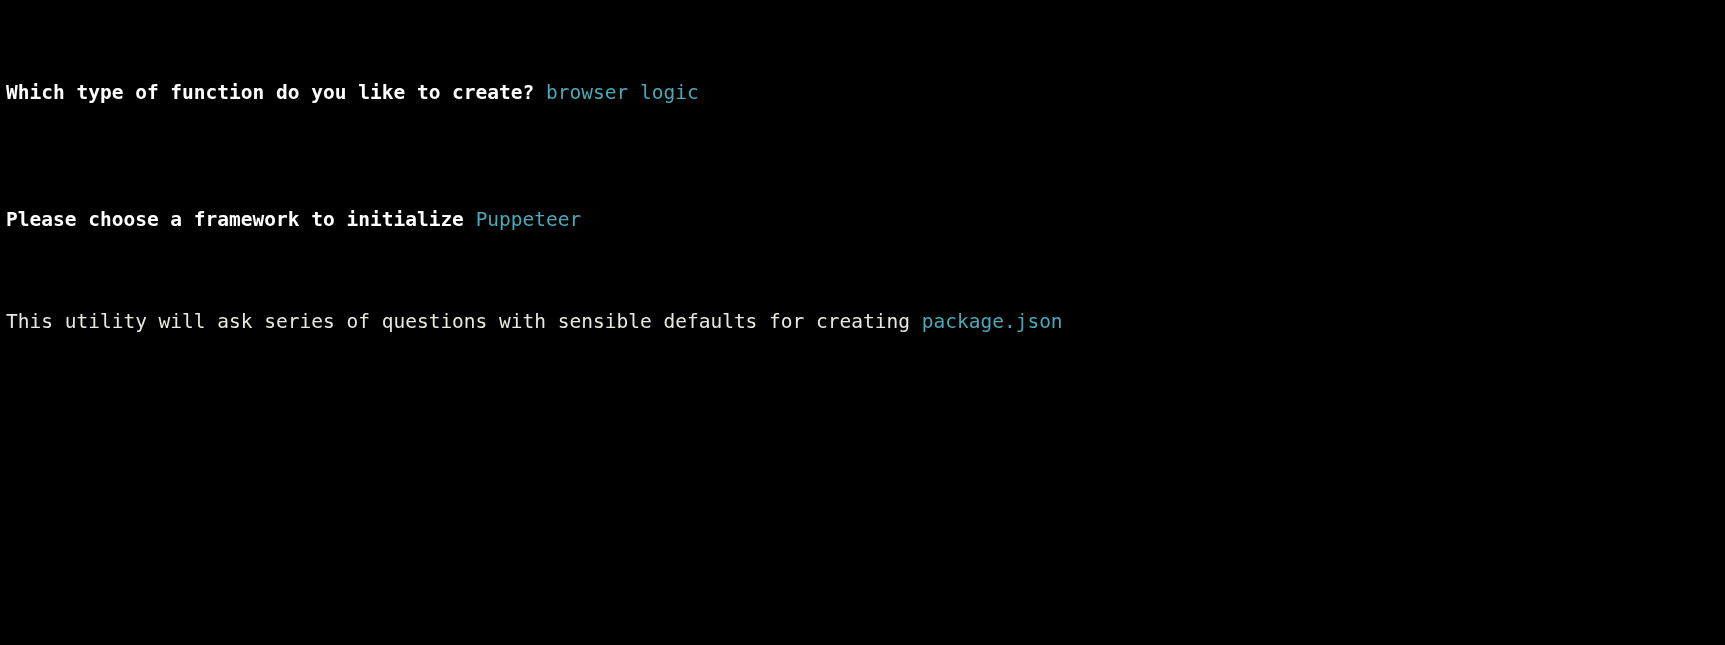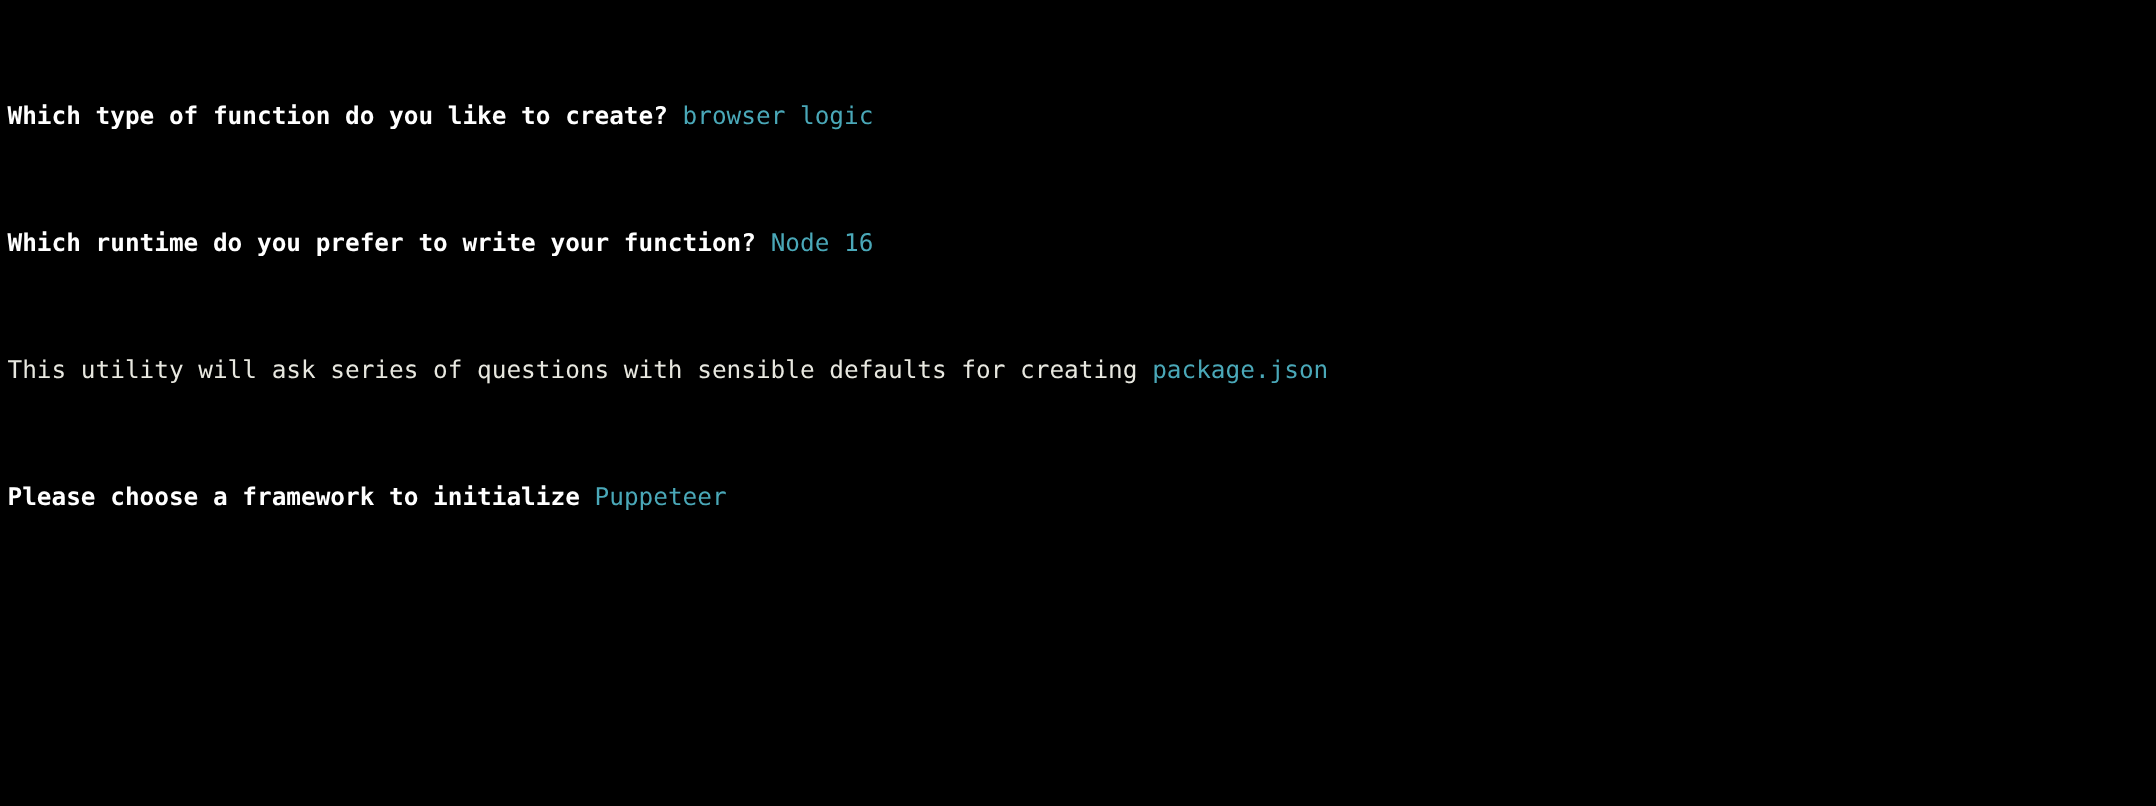--- a/index.html
+++ b/index.html
@@ -41,25 +41,24 @@
   .cy  { color: #4aa8b8; }
   .wh  { color: #e8e8e0; }
 </style>
 </head>
 <body>
 
 <div id="terminal">
 
   <div class="line"><span class="b">Which type of function do you like to create?</span><span class="wh"> </span><span class="cy">browser logic</span></div>
 
-  <div class="line"><span class="b">Which runtime do you prefer to write your function?</span><span class="wh"> </span><span class="cy">Node 16</span></div>
+
+  <div class="line"><span class="b">Please choose a framework to initialize</span><span class="wh"> </span><span class="cy">Puppeteer</span></div>
 
   <div class="line"><span class="wh">This utility will ask series of questions with sensible defaults for creating </span><span class="cy">package.json</span></div>
-
-  <div class="line"><span class="b">Please choose a framework to initialize</span><span class="wh"> </span><span class="cy">Puppeteer</span></div>
 
 
   <div class="line blank">&nbsp;</div>
 
   
 
   
 
   
 

